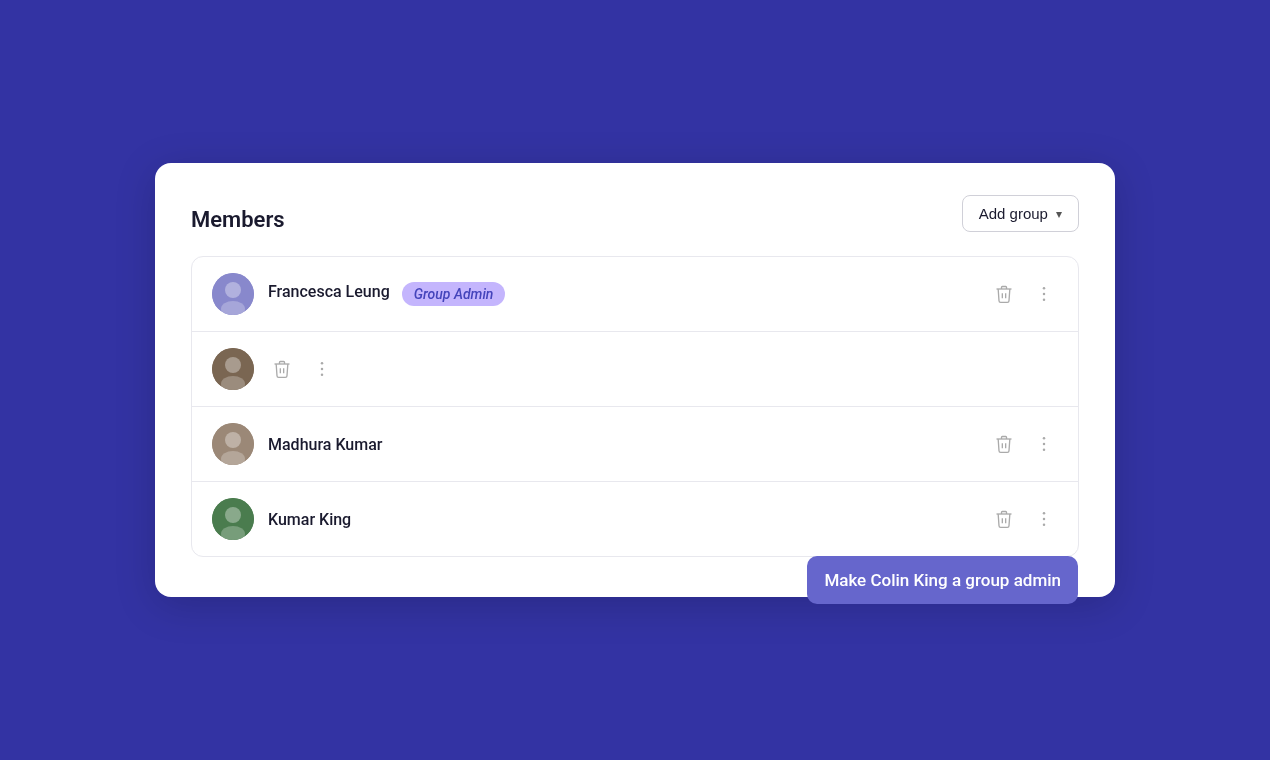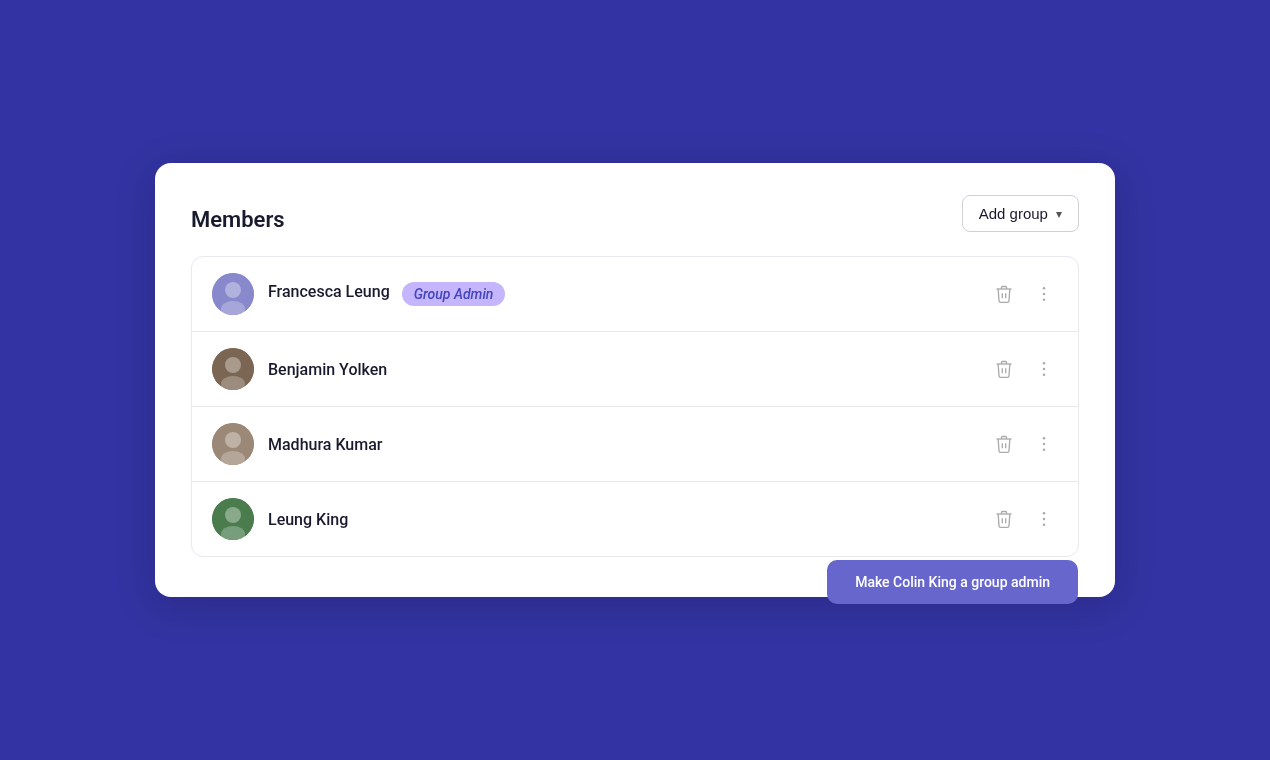--- a/index.html
+++ b/index.html
@@ -135,23 +135,23 @@
       align-items: center;
       justify-content: center;
     }
 
     .tooltip {
       position: absolute;
       right: 0;
       bottom: -48px;
       background: #6666cc;
       color: #fff;
-      font-size: 14px;
+      font-size: 17px;
       font-weight: 500;
-      padding: 14px 28px;
+      padding: 14px 17px;
       border-radius: 10px;
       white-space: nowrap;
       z-index: 10;
       cursor: pointer;
     }
 
     
     .trash-svg {
       width: 20px;
       height: 20px;
@@ -212,23 +212,20 @@
         </div>
       </div>
       <div class="member-row">
         <div class="avatar" style="background: rgb(122, 102, 82);">
           <svg viewBox="0 0 42 42" xmlns="http://www.w3.org/2000/svg">
       <circle cx="21" cy="21" r="21" fill="#7a6652"></circle>
       <circle cx="21" cy="17" r="8" fill="rgba(255,255,255,0.35)"></circle>
       <ellipse cx="21" cy="36" rx="12" ry="8" fill="rgba(255,255,255,0.25)"></ellipse>
     </svg>
         </div>
-        <div class="member-name">
-          <span>Benjamin Yolken</span>
-        </div>
         <div class="member-actions">
           <button class="action-btn">
             <svg class="trash-svg" viewBox="0 0 24 24" xmlns="http://www.w3.org/2000/svg">
       <polyline points="3 6 5 6 21 6"></polyline>
       <path d="M19 6l-1 14a2 2 0 0 1-2 2H8a2 2 0 0 1-2-2L5 6"></path>
       <path d="M10 11v6"></path>
       <path d="M14 11v6"></path>
       <path d="M9 6V4a1 1 0 0 1 1-1h4a1 1 0 0 1 1 1v2"></path>
     </svg>
           </button>
@@ -273,21 +270,21 @@
       </div>
       <div class="member-row">
         <div class="avatar" style="background: rgb(74, 124, 78);">
           <svg viewBox="0 0 42 42" xmlns="http://www.w3.org/2000/svg">
       <circle cx="21" cy="21" r="21" fill="#4a7c4e"></circle>
       <circle cx="21" cy="17" r="8" fill="rgba(255,255,255,0.35)"></circle>
       <ellipse cx="21" cy="36" rx="12" ry="8" fill="rgba(255,255,255,0.25)"></ellipse>
     </svg>
         </div>
         <div class="member-name">
-          <span>Leung King</span>
+          <span>Kumar King</span>
         </div>
         <div class="member-actions">
           <button class="action-btn">
             <svg class="trash-svg" viewBox="0 0 24 24" xmlns="http://www.w3.org/2000/svg">
       <polyline points="3 6 5 6 21 6"></polyline>
       <path d="M19 6l-1 14a2 2 0 0 1-2 2H8a2 2 0 0 1-2-2L5 6"></path>
       <path d="M10 11v6"></path>
       <path d="M14 11v6"></path>
       <path d="M9 6V4a1 1 0 0 1 1-1h4a1 1 0 0 1 1 1v2"></path>
     </svg>

